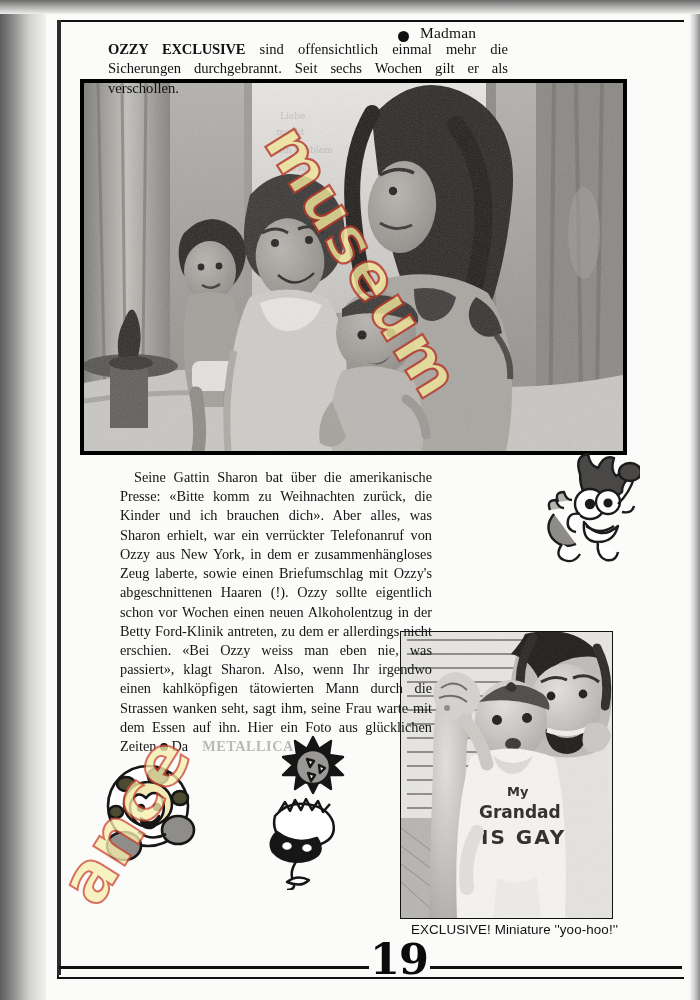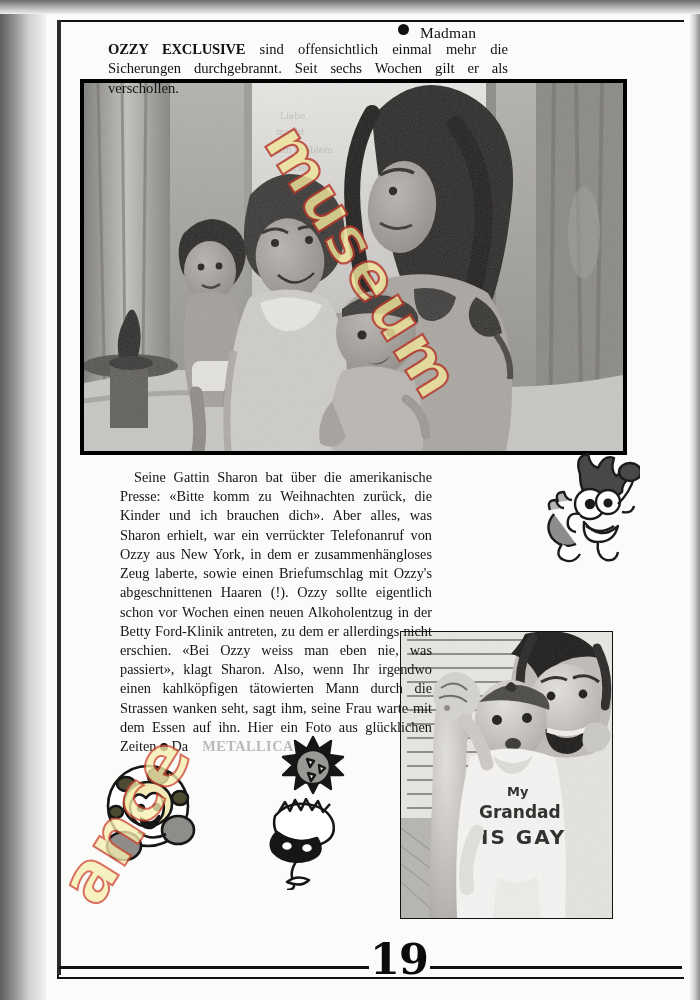--- a/index.html
+++ b/index.html
@@ -19,21 +19,21 @@
     background:linear-gradient(180deg,#6a6a6a 0%,#a9a9a7 45%,#efefed 100%);}
 
   
   .frame{position:absolute;left:57px;top:20px;width:625px;height:955px;
     border:2px solid #111;border-right:none;border-top-width:2px;}
   .frame-inner-shadow{position:absolute;left:57px;top:20px;width:4px;height:955px;background:#2b2b2b;}
 
   
   .hdr-rule{position:absolute;left:57px;top:20px;width:625px;height:2px;background:#111;}
 
-  .madman{position:absolute;left:398px;top:24px;display:flex;align-items:flex-start;gap:11px;
+  .madman{position:absolute;left:398px;top:24px;display:flex;align-items:flex-end;gap:11px;
     font-size:15.5px;color:#111;letter-spacing:.2px;}
   .madman .dot{width:11px;height:11px;border-radius:50%;background:#111;display:inline-block;}
 
   .lede{position:absolute;left:108px;top:40px;width:400px;font-size:14.6px;line-height:1.33;
     color:#111;text-align:justify;}
   .lede b{font-weight:bold;letter-spacing:-.2px;}
 
   
   .photo-main{position:absolute;left:80px;top:79px;width:539px;height:368px;
     border:4px solid #000000;overflow:hidden;background:#9a9a9a;}
@@ -260,20 +260,21 @@
         </g>
         <path d="M76 200 q-14 26 -10 56" stroke="#e2e0dc" stroke-width="14" fill="none" stroke-linecap="round"></path>
         <path d="M96 246 q20 10 40 -2 l4 42 -48 0Z" fill="#efedea"></path>
       </g>
 
       <path d="M64 88 q16 18 22 44" stroke="#cdcac6" stroke-width="13" fill="none" stroke-linecap="round"></path>
       <rect width="211" height="286" filter="url(#grain2)" opacity=".45"></rect>
     </svg>
   </div>
 
+  <div class="cap-two">EXCLUSIVE! Miniature ''yoo-hoo!''</div>
 
   <div class="hdr-rule"></div>
 
   <div class="madman">
     <span class="dot"></span>
     <span>Madman</span>
   </div>
 
   <div class="lede">
     <b>OZZY EXCLUSIVE</b><span> sind offensichtlich einmal mehr die Sicherungen durchgebrannt. Seit sechs Wochen gilt er als verschollen.</span>

